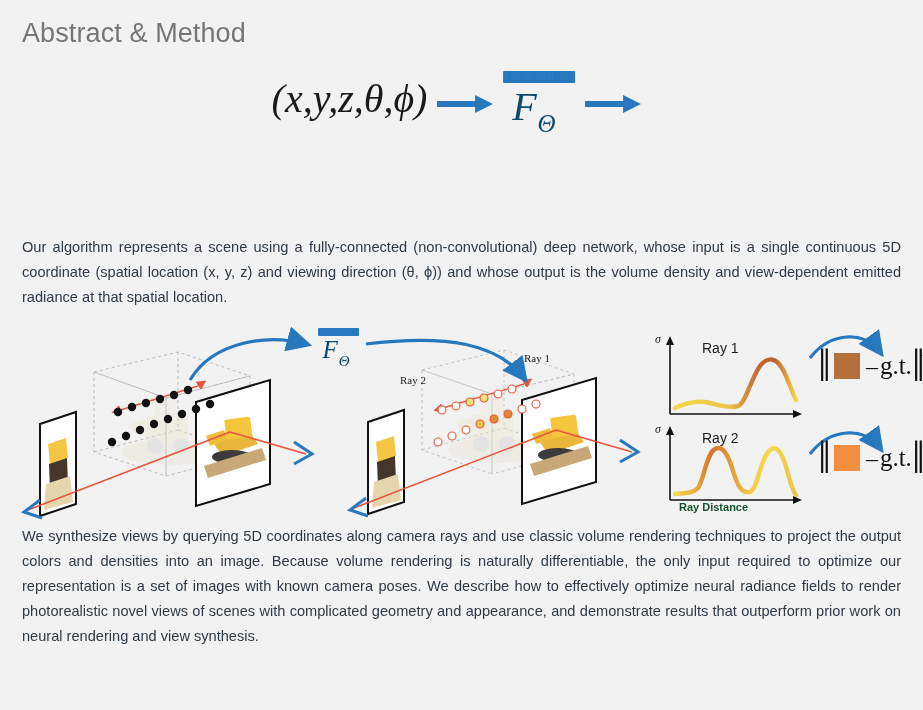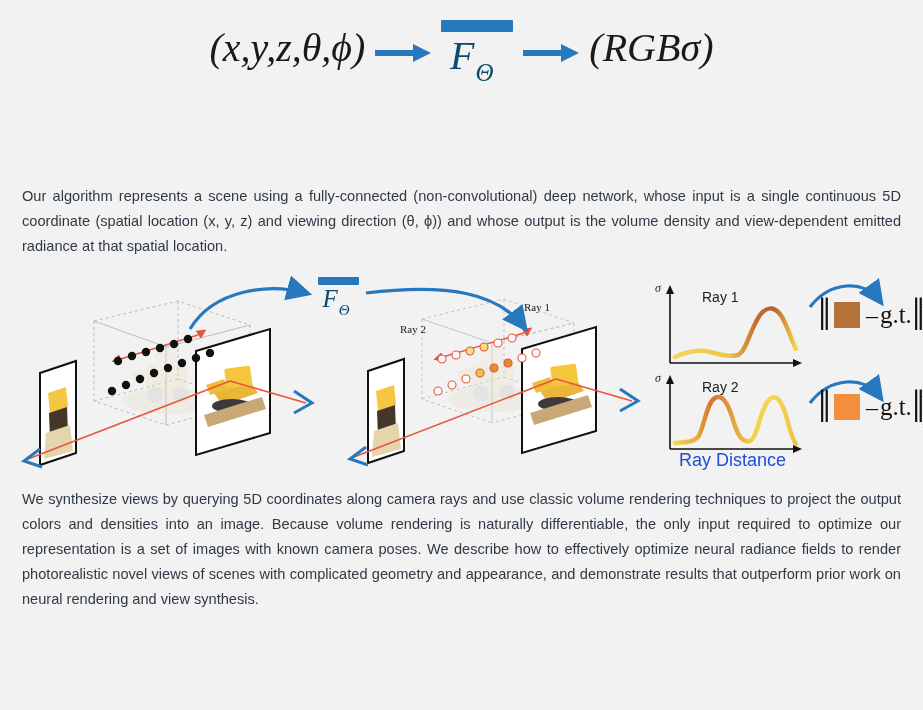--- a/index.html
+++ b/index.html
@@ -38,21 +38,21 @@
   .para {
     font-size: 14.6px;
     line-height: 25px;
     color: #2f3a46;
     text-align: justify;
     margin: 0;
     padding: 0 4px;
   }
   .para.p1 { margin-bottom: 4px; }
   .para.p2 { margin-top: 12px; }
-  .para.p3 { margin-top: 14px; }
+  .para.p3 { margin-top: 0px; }
 
   
   .figure1 {
     position: relative;
     height: 160px;
     margin-top: 12px;
   }
   .fig1-inner {
     position: absolute;
     left: 50%;
@@ -148,23 +148,24 @@
   .axlabel {
     position: absolute;
     font-family: "Liberation Serif", serif;
     font-style: italic;
     font-size: 12px;
     color: #1c1c1c;
   }
   .rdlabel {
     position: absolute;
     font-family: "Liberation Sans", sans-serif;
-    font-size: 18px;
-    color: #1d4ed8;
+    font-size: 11px;
+    color: #14532d;
     white-space: nowrap;
+    font-weight: bold;
   }
   .lossexpr {
     position: absolute;
     display: flex;
     align-items: center;
     font-family: "Liberation Serif", serif;
     color: #111;
     white-space: nowrap;
   }
   .lossexpr .bars {
@@ -189,20 +190,21 @@
     font-size: 13px;
     font-style: italic;
     margin-left: 1px;
   }
 </style>
 </head>
 <body>
 
 <div class="page">
 
+  <h1 class="page-title">Abstract &amp; Method</h1>
 
 
   <div class="figure1">
     <div class="fig1-inner">
 
       <div class="mathtuple">(x,y,z,θ,ϕ)</div>
 
       <div class="arrow-blue">
         <svg width="56" height="22" viewBox="0 0 56 22">
           <line x1="0" y1="11" x2="40" y2="11" stroke="#2878be" stroke-width="6"></line>
@@ -219,21 +221,20 @@
         <div class="ftheta"><span>F</span><span class="sub">Θ</span></div>
       </div>
 
       <div class="arrow-blue">
         <svg width="56" height="22" viewBox="0 0 56 22">
           <line x1="0" y1="11" x2="40" y2="11" stroke="#2878be" stroke-width="6"></line>
           <polygon points="38,2 56,11 38,20" fill="#2878be"></polygon>
         </svg>
       </div>
 
-      <div class="mathtuple">(RGBσ)</div>
     </div>
   </div>
 
   <p class="para p2">Our algorithm represents a scene using a fully-connected (non-convolutional) deep network, whose input is a single continuous 5D coordinate (spatial location (x, y, z) and viewing direction (θ, ϕ)) and whose output is the volume density and view-dependent emitted radiance at that spatial location.</p>
 
   <div class="figure2">
 
     <svg class="fig2-canvas" width="887" height="200" viewBox="0 0 887 200">
       <defs>
 

